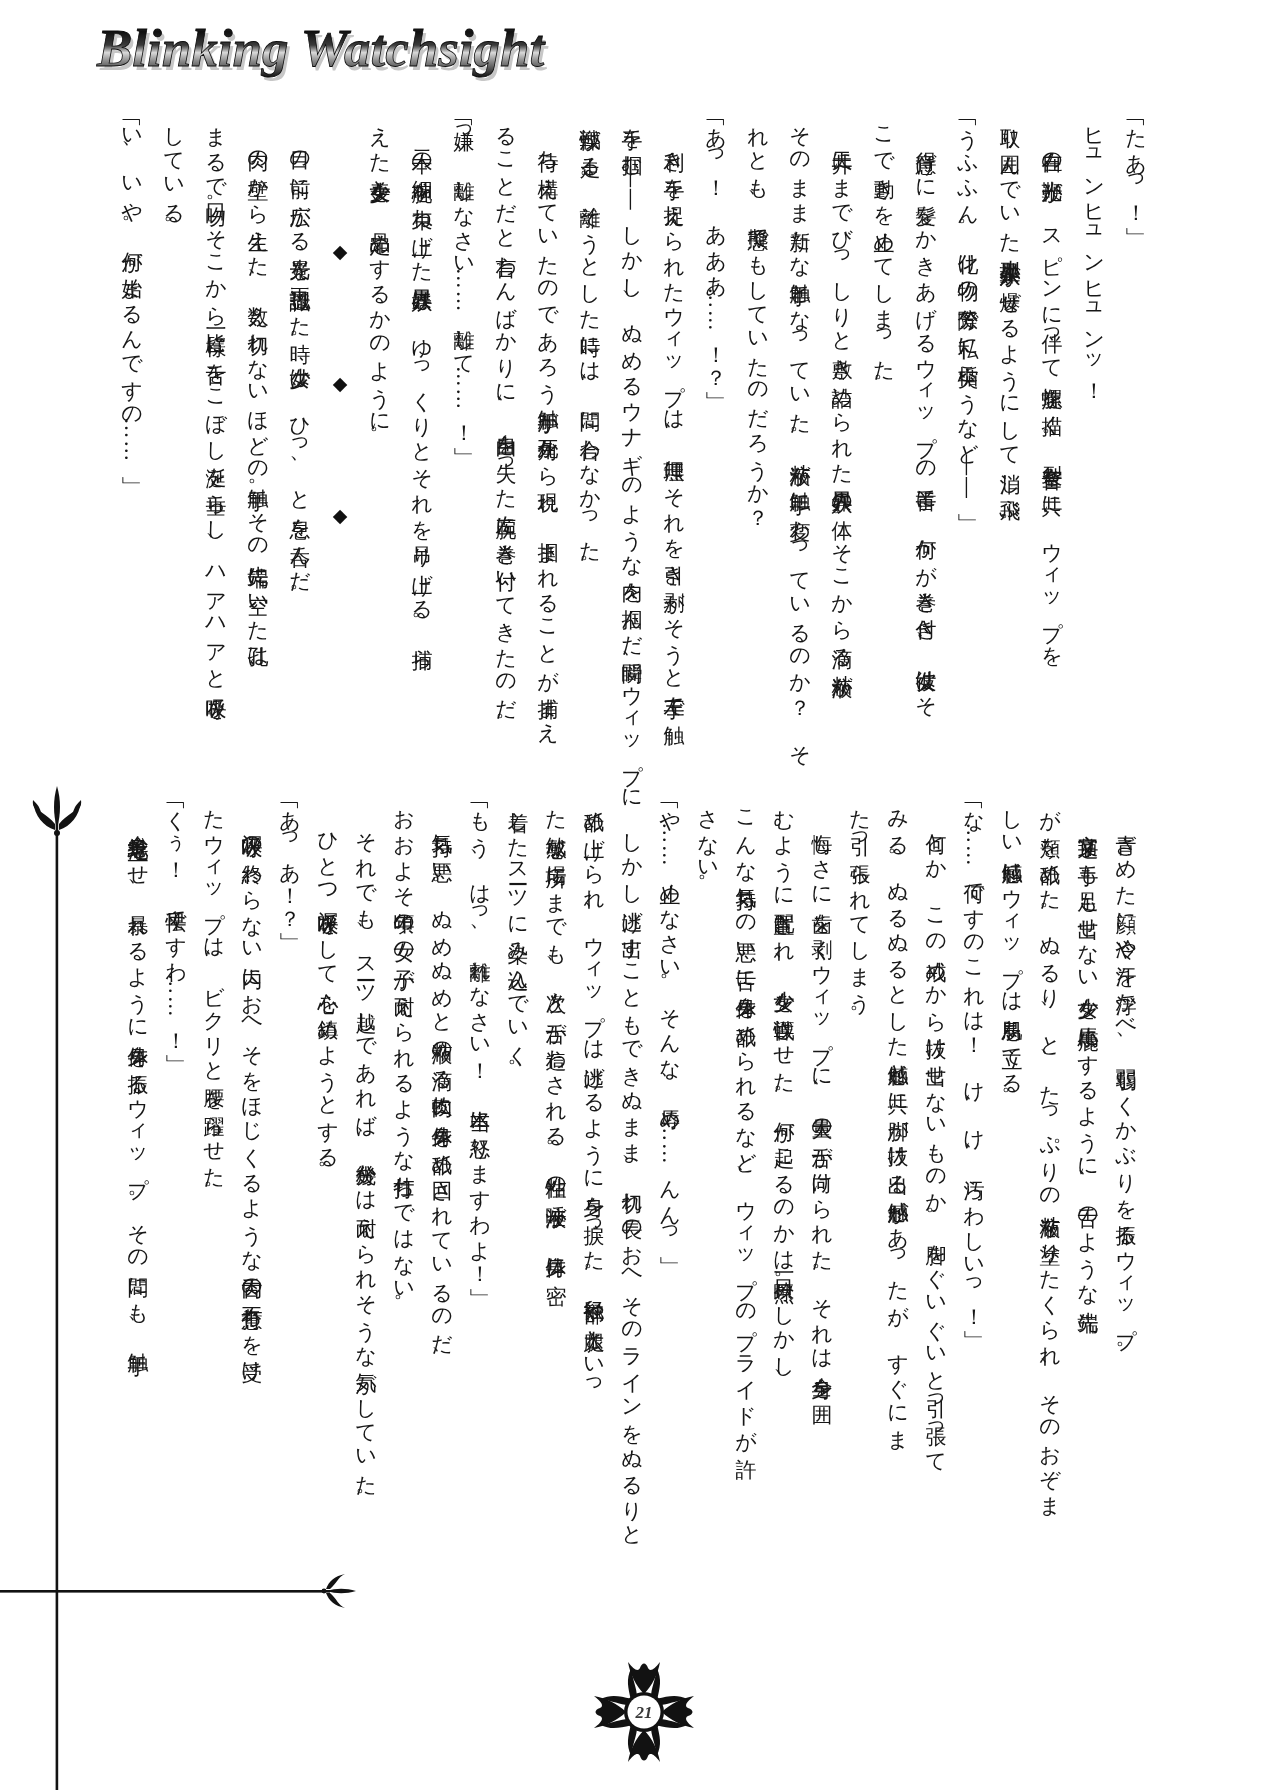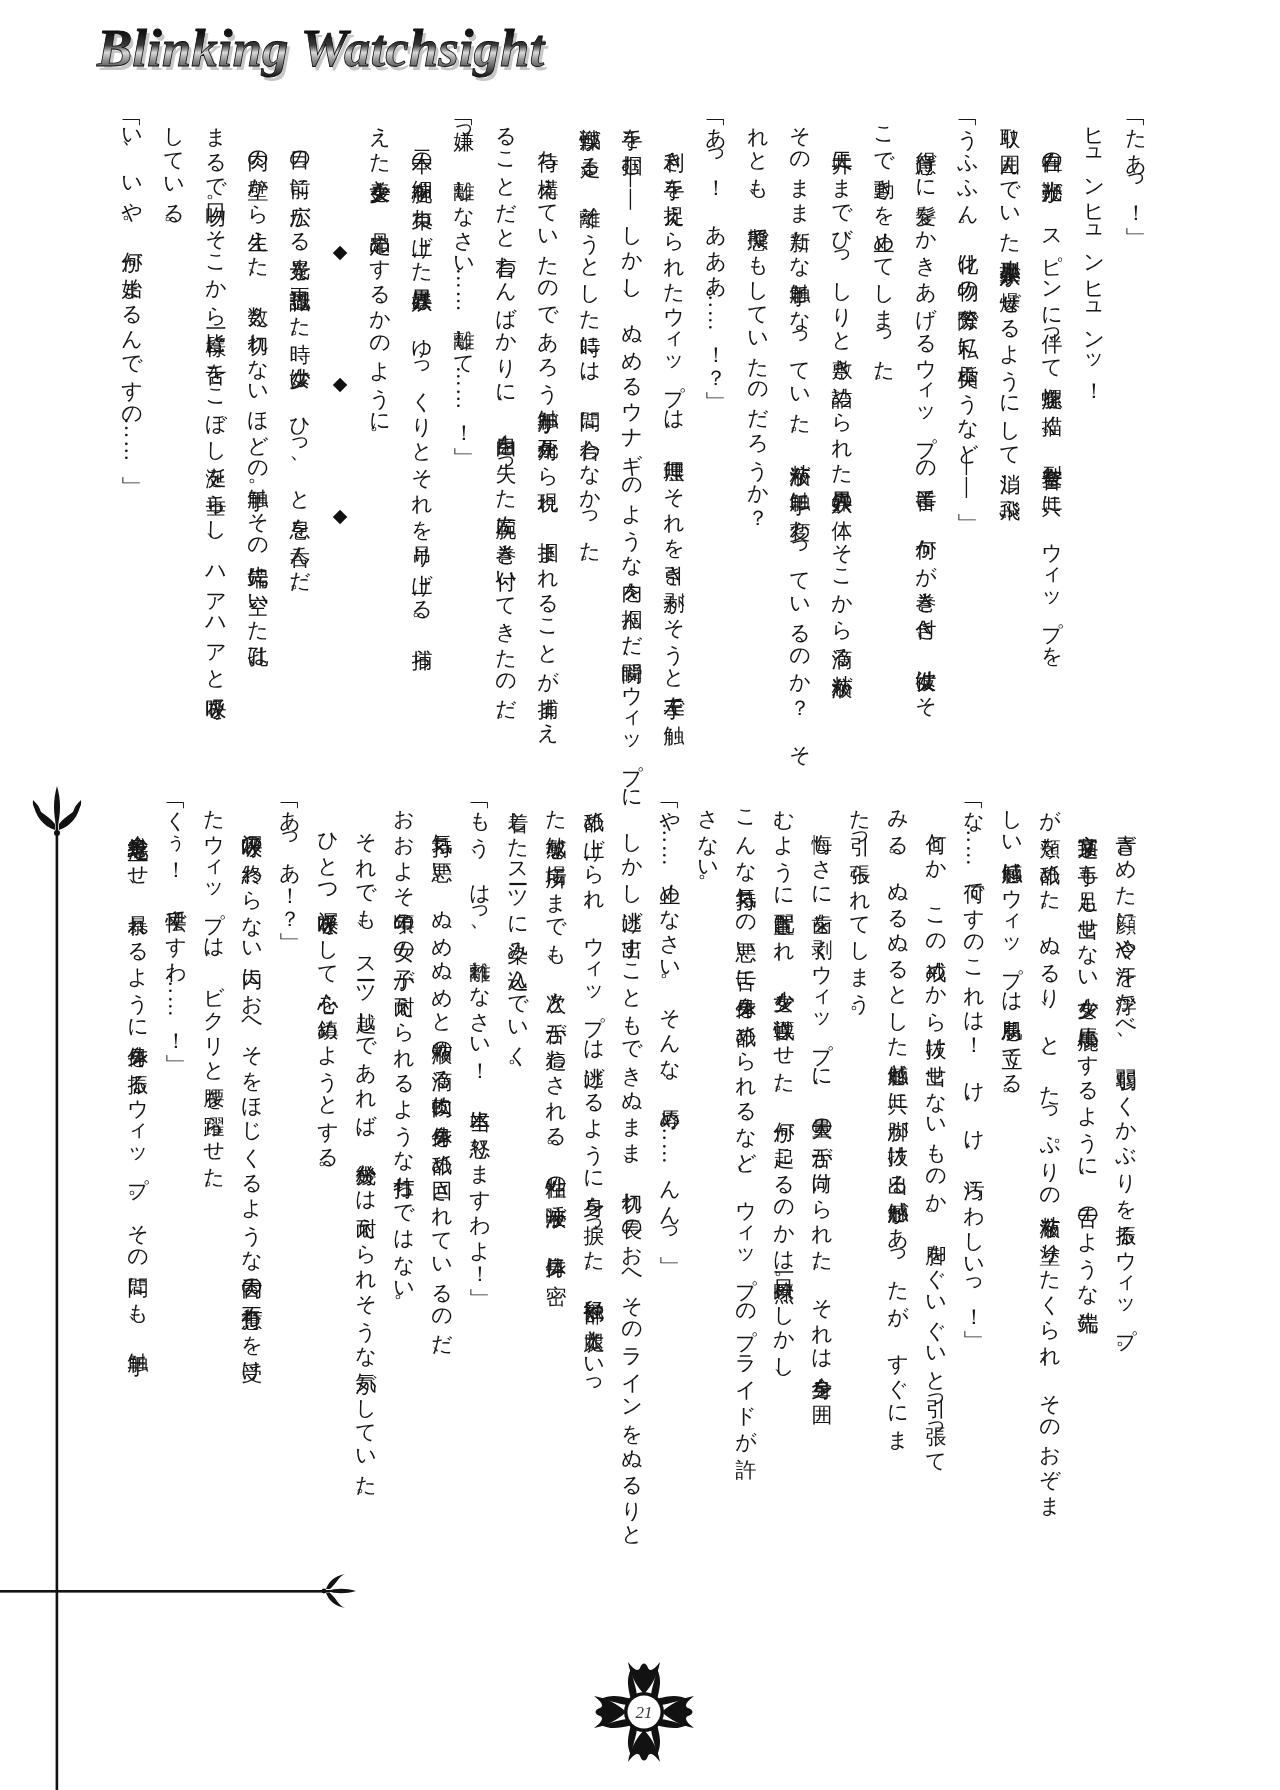--- a/index.html
+++ b/index.html
@@ -19,21 +19,21 @@
     letter-spacing:1.6px;
     color:#171717;
   }
   .band p{margin:0;white-space:nowrap;}
   .band p.in{text-indent:23px;}
   .band p.orn{text-indent:128px;letter-spacing:24px;font-size:19px;color:#101010;}
   #upper-band{top:112px;right:123px;height:790px;line-height:2.0;}
   #lower-band{top:795px;right:135px;height:832px;line-height:1.81;}
   
   .left-rule{position:absolute;left:0;top:778px;width:380px;height:1012px;}
-  .sun{position:absolute;left:592px;top:1660px;width:104px;height:104px;}
+  .sun{position:absolute;left:592px;top:1660px;width:104px;height:104px;font-weight:bold;}
   .sun text{
     font-family:"Liberation Serif","DejaVu Serif",serif;
     font-style:italic;font-size:17px;fill:#3a3a3a;
   }
 </style>
 </head>
 <body>
 
 <div class="title-wrap">
   <svg width="500" height="84" viewBox="0 0 500 84">

